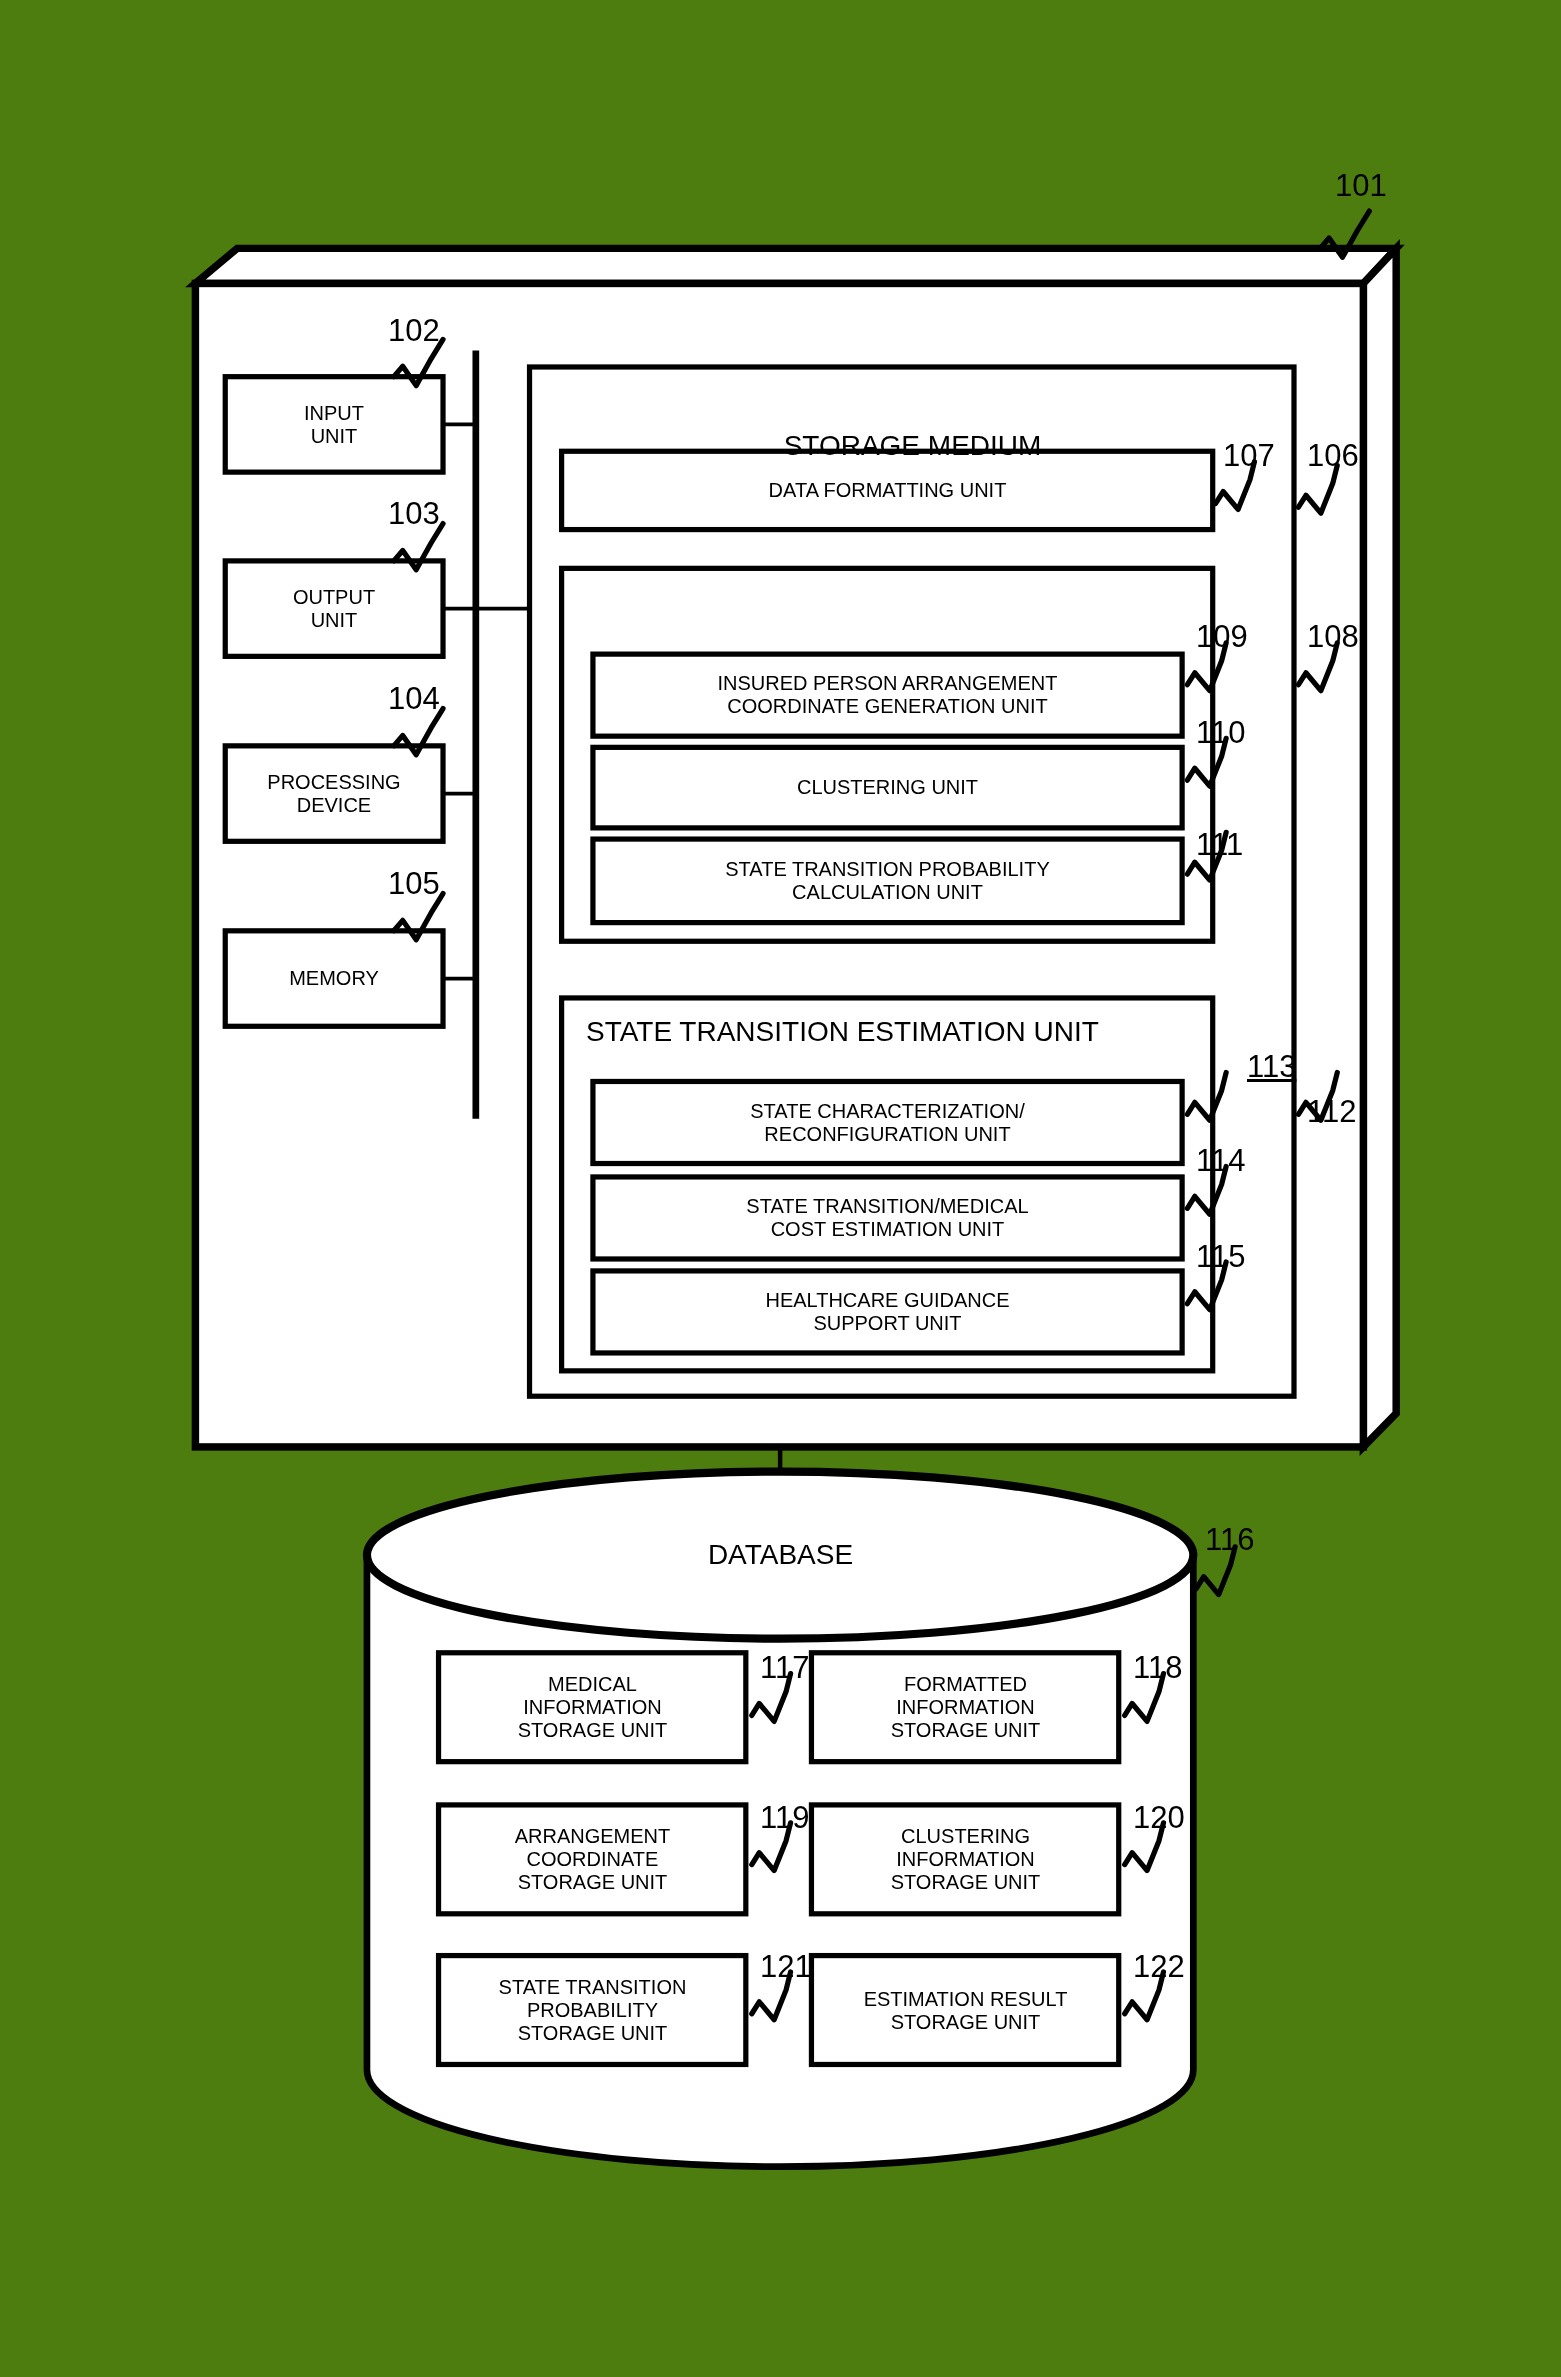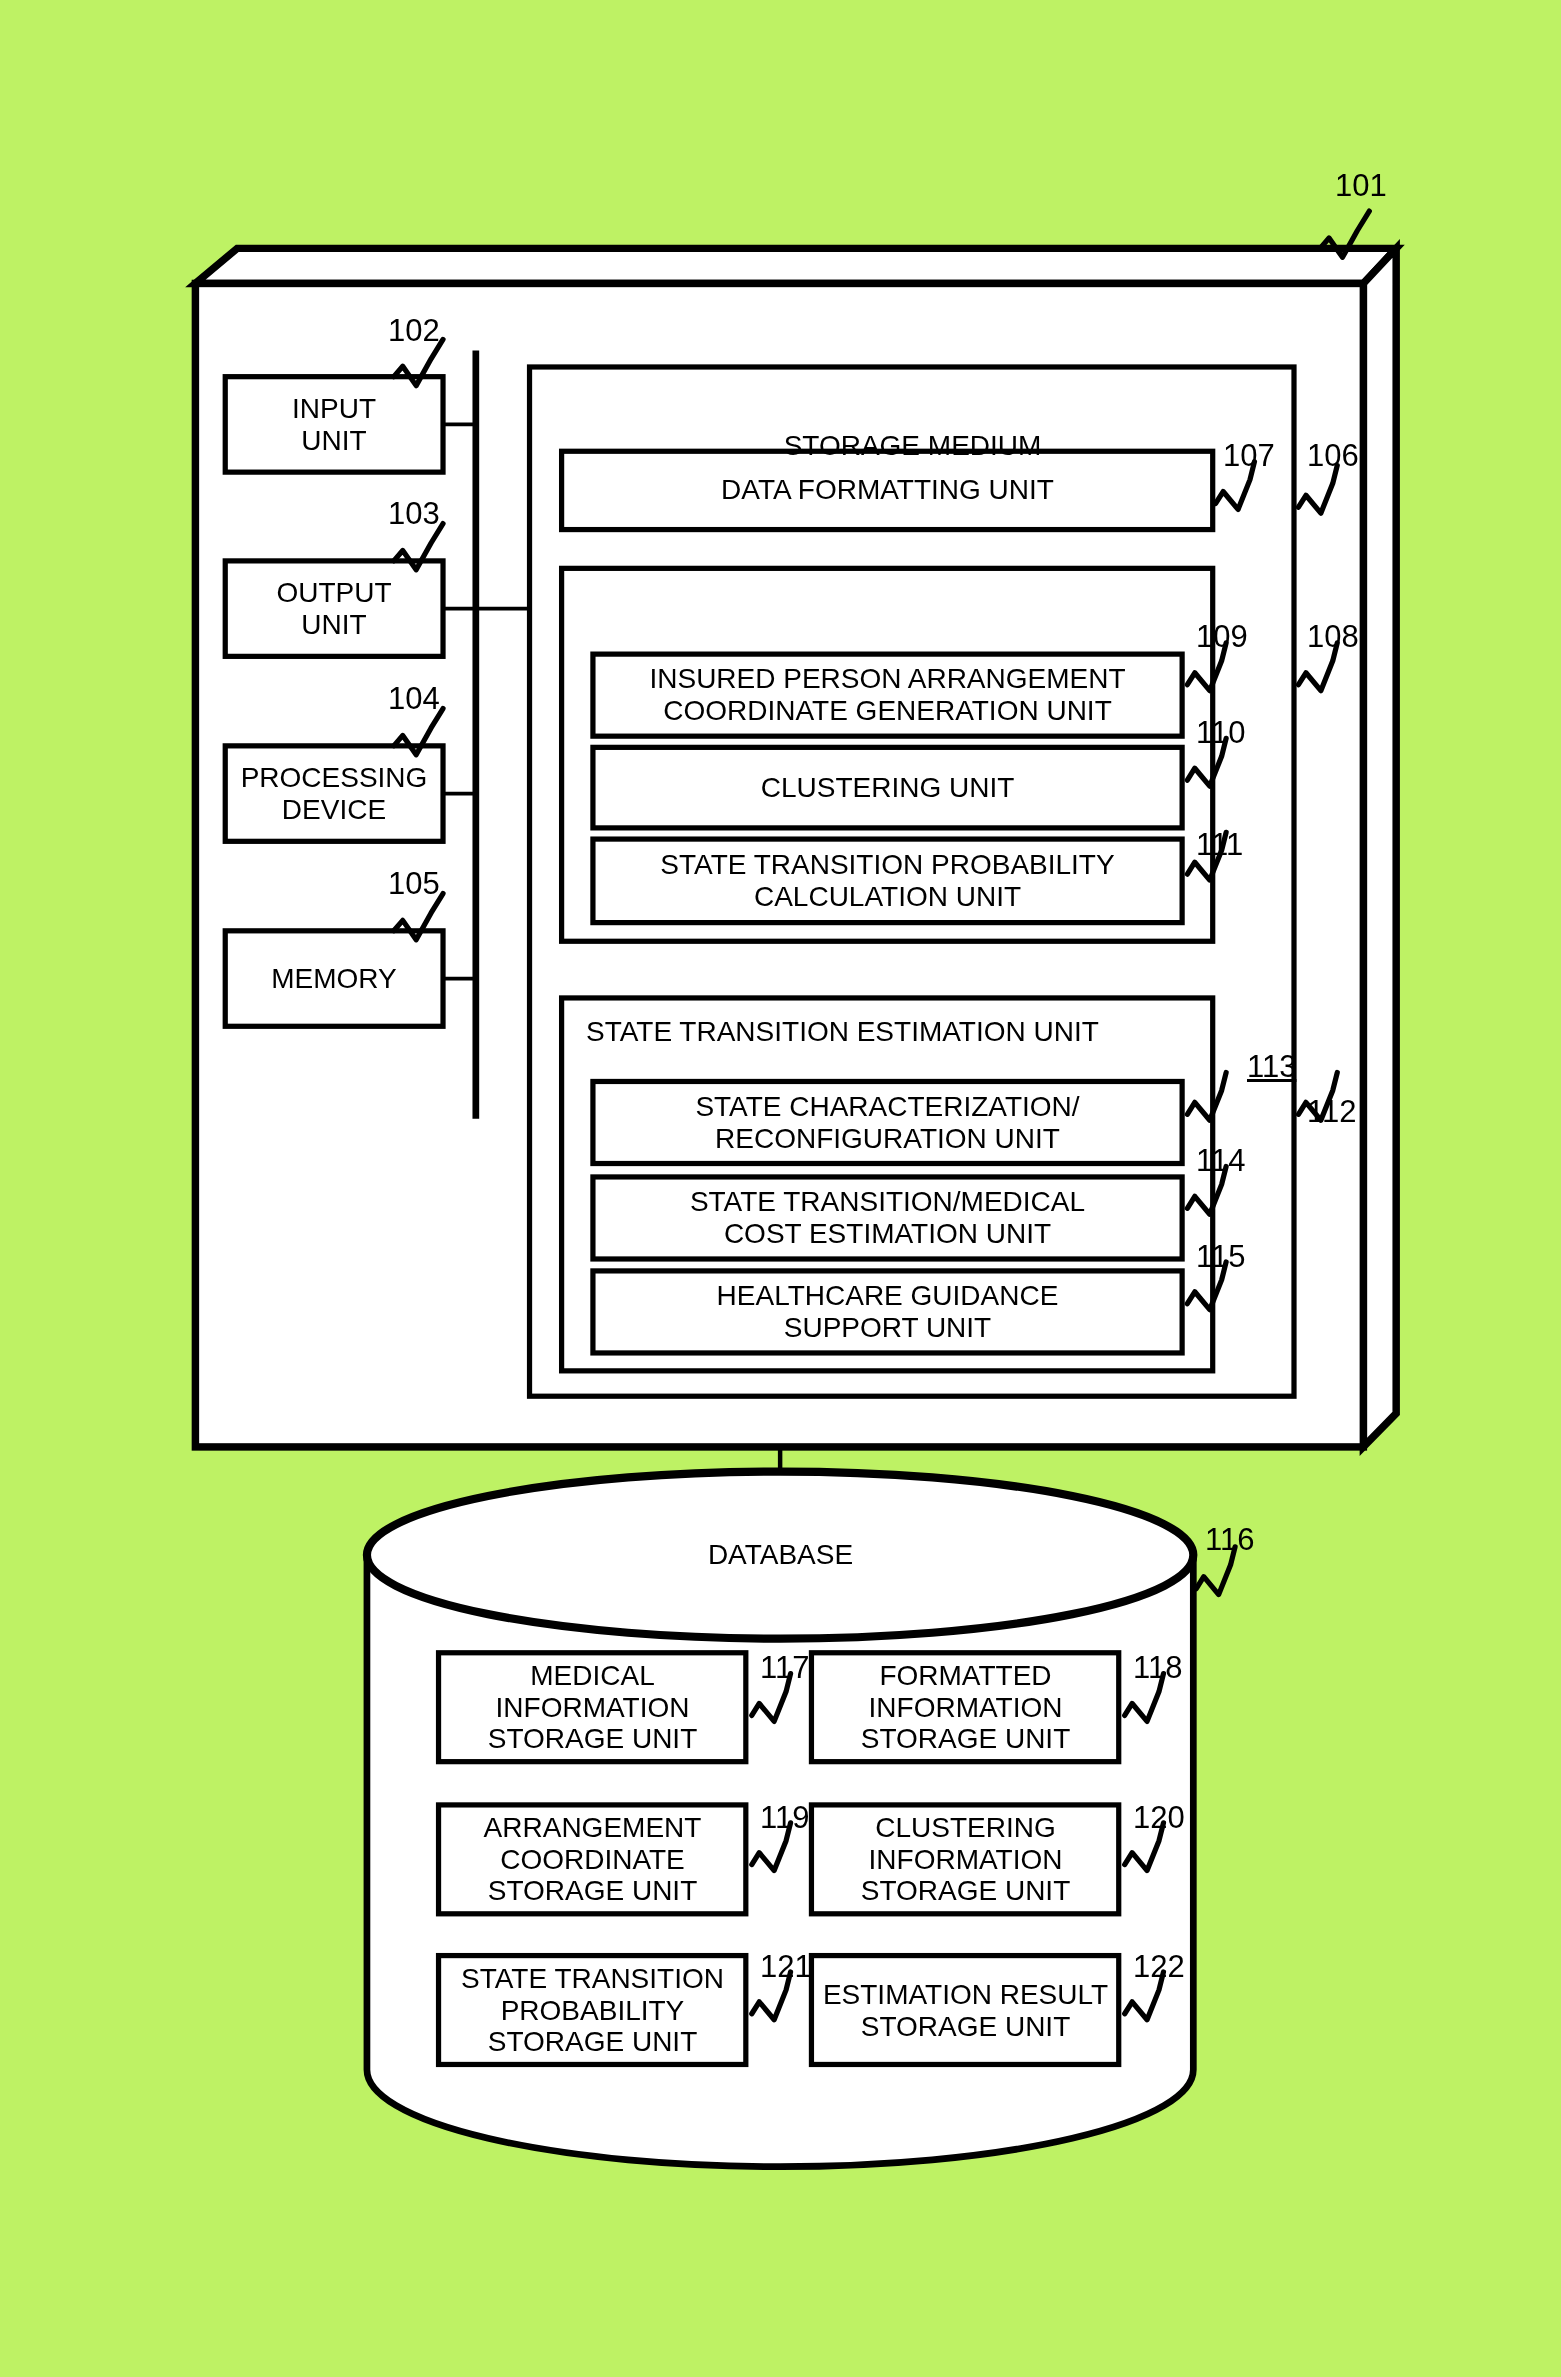--- a/index.html
+++ b/index.html
@@ -8,21 +8,21 @@
     background: #ffffff;
   }
   body {
     font-family: "Liberation Sans", sans-serif;
     color: #000000;
   }
   #page {
     position: relative;
     width: 1561px;
     height: 2377px;
-    background: #bef264;
+    background: #4d7c0f;
     overflow: hidden;
   }
   .svg-layer {
     position: absolute;
     left: 0;
     top: 0;
     width: 1561px;
     height: 2377px;
   }
   .ref {
@@ -32,21 +32,21 @@
     line-height: 1;
     color: #000;
     white-space: nowrap;
   }
   .boxtxt {
     position: absolute;
     display: flex;
     align-items: center;
     justify-content: center;
     text-align: center;
-    font-size: 28px;
+    font-size: 20px;
     line-height: 1.14;
     white-space: pre-line;
   }
   .hdrtxt {
     position: absolute;
     font-size: 28px;
     line-height: 1.14;
     white-space: pre-line;
     text-align: left;
   }

